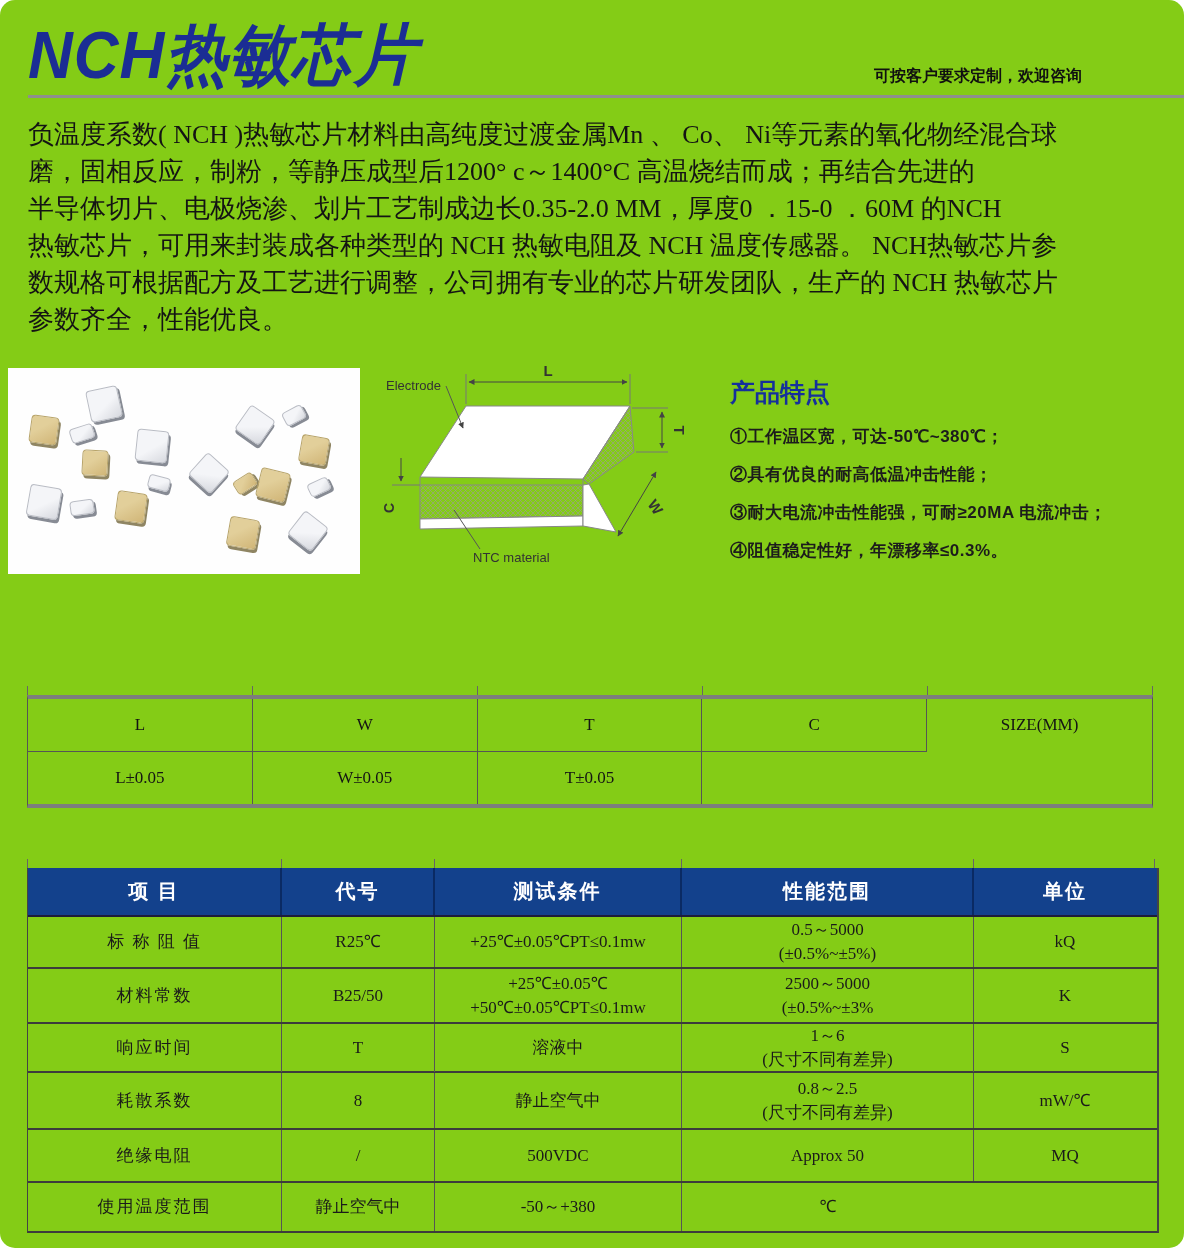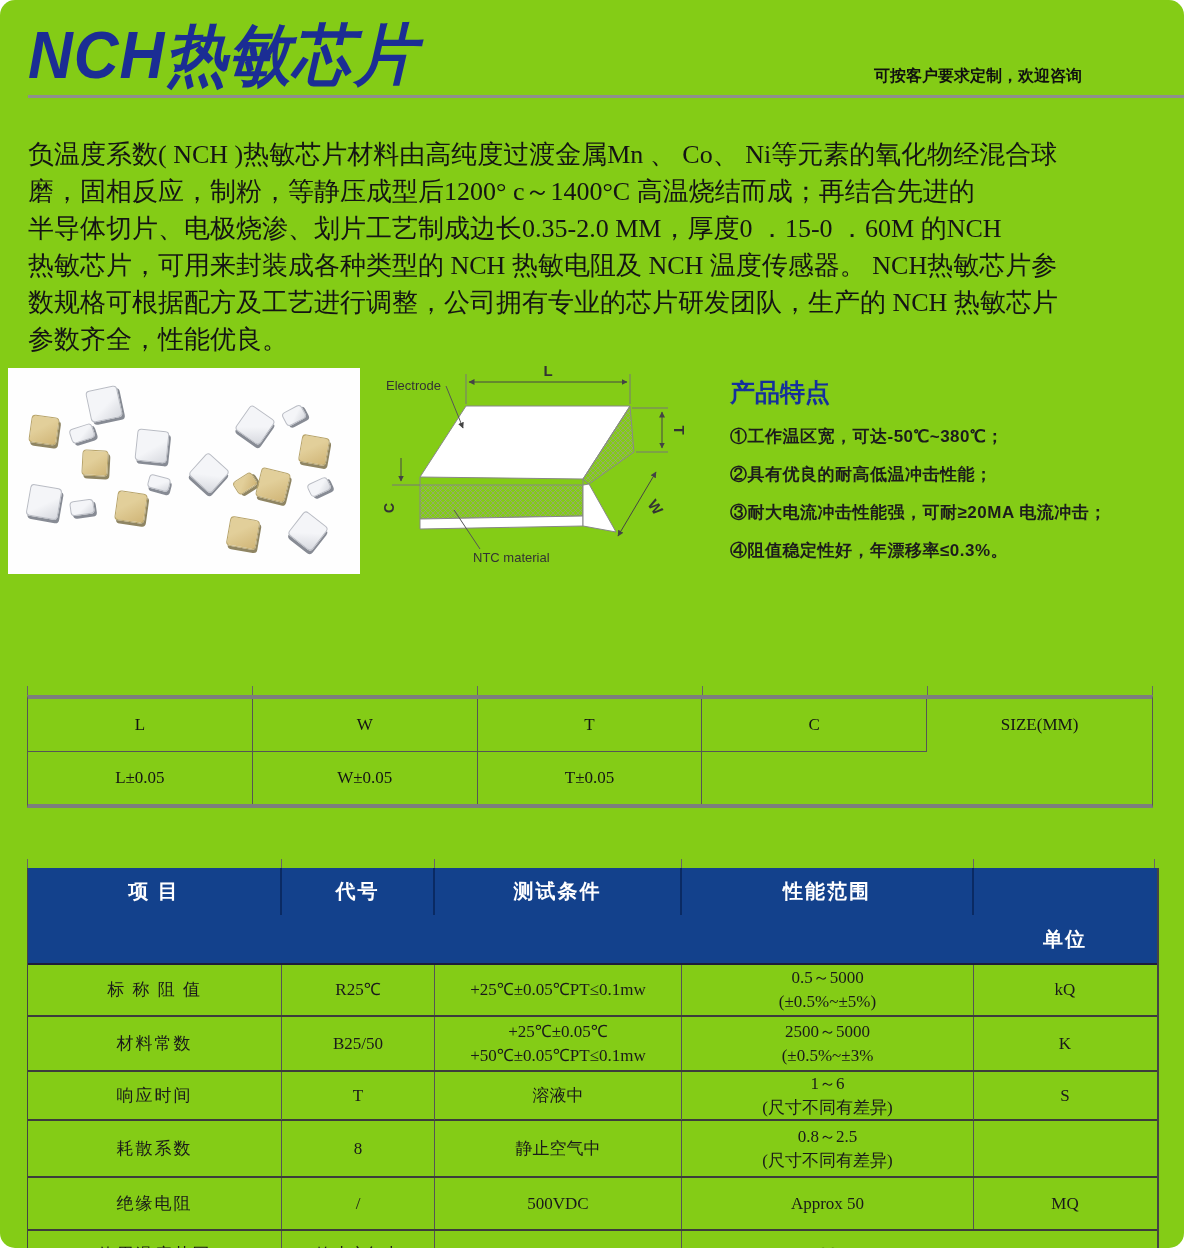--- a/index.html
+++ b/index.html
@@ -8,21 +8,21 @@
 
   
   .title{position:absolute;left:28px;top:10px;font-family:"Liberation Sans",sans-serif;
          font-size:62px;font-weight:bold;font-style:italic;color:#1b2d94;letter-spacing:1px;
          transform:scaleY(1.08);transform-origin:left top;white-space:nowrap;}
   .tagline{position:absolute;top:66px;right:102px;font-size:16px;font-weight:bold;color:#101010;
            font-family:"Liberation Sans",sans-serif;white-space:nowrap;}
   .divider{position:absolute;left:28px;top:95px;width:1156px;height:3px;background:#8f8f8f;}
 
   
-  .intro{position:absolute;left:28px;top:136px;width:1140px;}
+  .intro{position:absolute;left:28px;top:116px;width:1140px;}
   .intro div{font-size:26px;line-height:37px;white-space:nowrap;color:#141414;}
 
   
   .photo{position:absolute;left:8px;top:368px;width:352px;height:206px;background:#fefefe;}
   .chip{position:absolute;border-radius:4px;}
   .silver{background:linear-gradient(145deg,#f4f5f8 55%,#d7d9df);border:1px solid #b9bcc4;
           box-shadow:2px 3px 0 0 #878b94;}
   .gold{background:linear-gradient(145deg,#e2cf9a 40%,#d0b577);border:1px solid #b8a469;
         box-shadow:2px 3px 0 0 #8f8563;}
 
@@ -48,21 +48,21 @@
   .stub{position:absolute;top:-9px;width:1px;height:9px;background:#666;}
 
   
   .t2wrap{position:absolute;left:27px;top:868px;width:1129px;border-right:2px solid #444;
           border-left:1px solid #444;border-bottom:2px solid #3c3c3c;}
   .t2head{display:grid;grid-template-columns:254px 153px 247px 292px 182px;background:#13418c;
           border-bottom:2px solid #1d1d3a;}
   .t2head .hc{height:47px;display:flex;align-items:center;justify-content:center;color:#fff;
               font-weight:bold;font-size:20px;border-right:2px solid #0a2a63;
               font-family:"Liberation Sans",sans-serif;letter-spacing:2px;}
-  .t2head .hc.last{border-right:none;margin-top:48px;}
+  .t2head .hc.last{border-right:none;}
   .srow{display:grid;grid-template-columns:254px 153px 247px 292px 182px;border-bottom:2px solid #3c3c3c;}
   .srow:last-child{border-bottom:none;}
   .sc{display:flex;flex-direction:column;align-items:center;justify-content:center;
       font-size:17px;line-height:24px;border-right:1px solid #555;text-align:center;color:#1a1a1a;}
   .sc.last{border-right:none;}
   .sc.item{letter-spacing:2px;}
   .r1{height:50px;} .r2{height:53px;} .r3{height:47px;} .r4{height:55px;} .r5{height:51px;} .r6{height:48px;}
 </style>
 </head>
 <body>
@@ -232,20 +232,21 @@
     <div class="srow r4">
       <div class="sc item">耗散系数</div>
       <div class="sc">8</div>
       <div class="sc">
           <span>静止空气中</span>
         </div>
       <div class="sc">
           <span>0.8～2.5</span>
           <span>(尺寸不同有差异)</span>
         </div>
+      <div class="sc last">mW/℃</div>
     </div>
 
     <div class="srow r5">
       <div class="sc item">绝缘电阻</div>
       <div class="sc">/</div>
       <div class="sc">
           <span>500VDC</span>
         </div>
       <div class="sc">
           <span>Approx 50</span>

